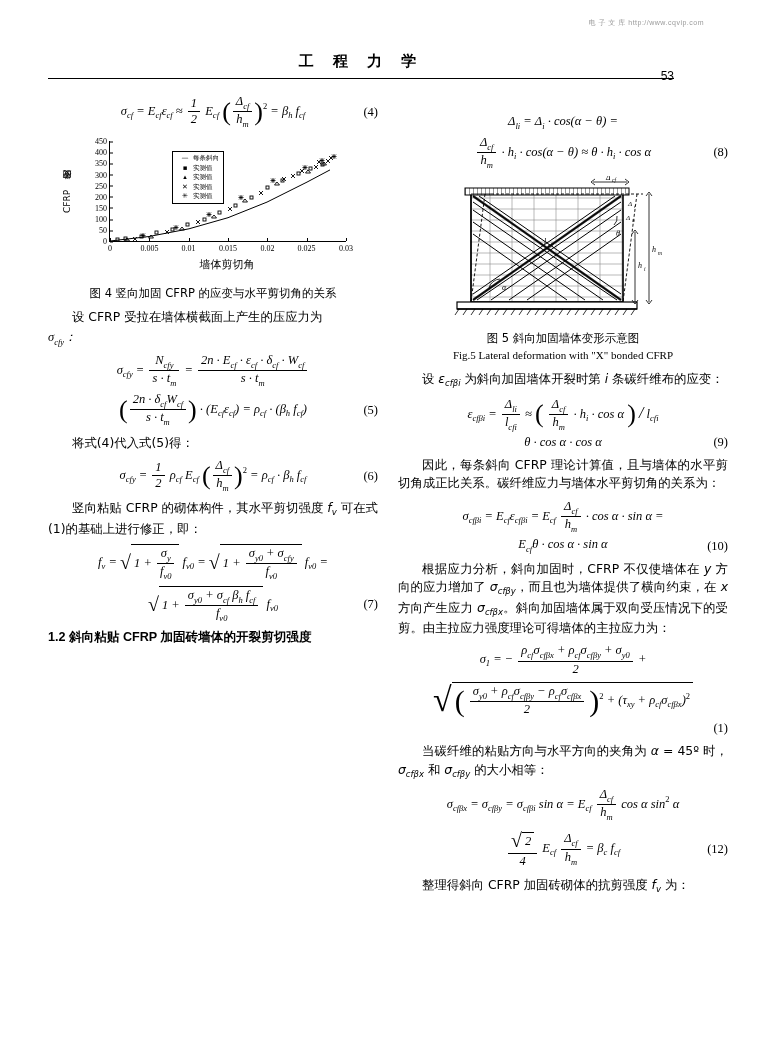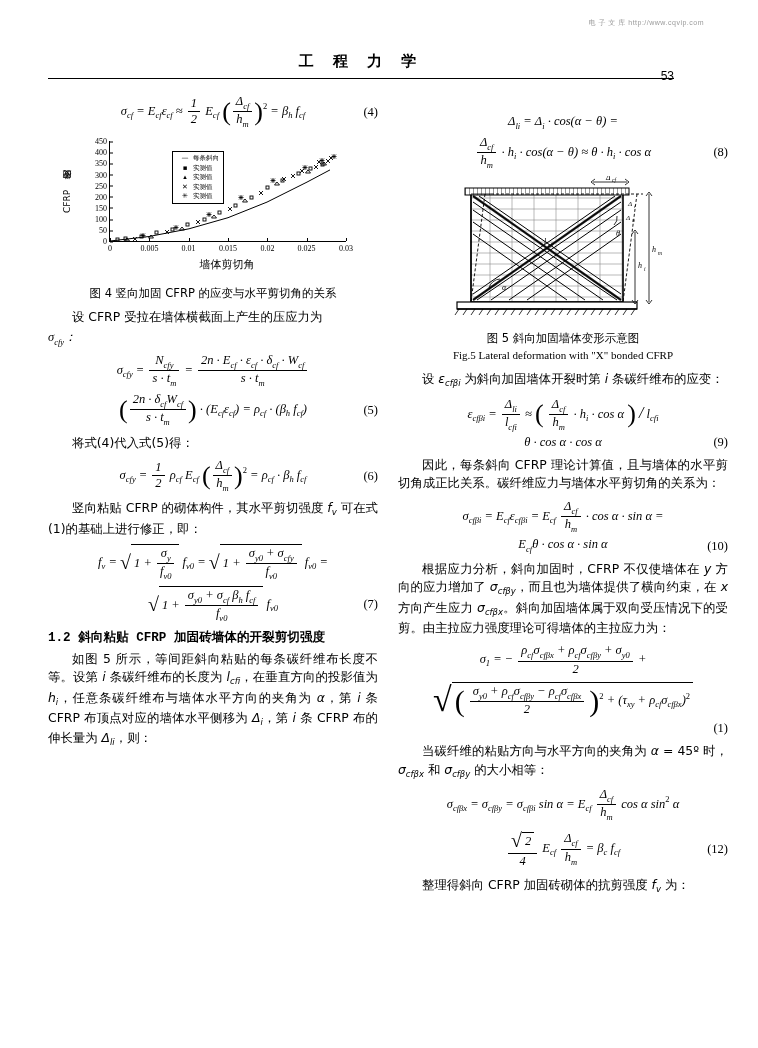--- a/index.html
+++ b/index.html
@@ -74,21 +74,21 @@
 
   .caption{
     text-align:center;font-size:11.5px;line-height:1.45;
     font-family:"DejaVu Sans",sans-serif;margin-top:4px;
   }
   .caption-en{
     text-align:center;font-size:11px;line-height:1.45;
     font-family:"Liberation Serif",serif;font-style:normal;margin-top:2px;
   }
   .secthead{
-    font-family:Liberation Mono, monospace;font-size:12.6px;font-weight:bold;
+    font-family:Liberation Sans, sans-serif;font-size:12.6px;font-weight:bold;
     margin:0 0 4px 0;
   }
 
   
   .figbox{margin:6px 0 0 0;}
   .chart-wrap{position:relative;width:300px;height:130px;margin:0 auto;}
   .chart-ylabel{
     position:absolute;left:-2px;top:10px;
     writing-mode:vertical-rl;transform:rotate(180deg);
     font-size:9px;font-family:"DejaVu Sans",sans-serif;
@@ -296,21 +296,20 @@
         <span class="eqbody">
           <span class="sqrt"><span class="rad">√</span><span class="body">1 + <span class="frac"><span class="top">σ<sub>y0</sub> + σ<sub>cf</sub> β<sub>h</sub> f<sub>cf</sub></span><span class="bot">f<sub>v0</sub></span></span></span></span>
           f<sub>v0</sub>
         </span>
         <span class="num">(7)</span>
       </div>
     </div>
 
     <div class="secthead">1.2   斜向粘贴 CFRP 加固砖墙体的开裂剪切强度</div>
 
-    <p class="cn indent">如图 5 所示，等间距斜向粘贴的每条碳纤维布长度不等。设第 <i>i</i> 条碳纤维布的长度为 <i>l<sub>cfi</sub></i>，在垂直方向的投影值为 <i>h<sub>i</sub></i>，任意条碳纤维布与墙体水平方向的夹角为 <i>α</i>，第 <i>i</i> 条 CFRP 布顶点对应的墙体水平侧移为 <i>Δ<sub>i</sub></i>，第 <i>i</i> 条 CFRP 布的伸长量为 <i>Δ<sub>li</sub></i>，则：</p>
   </div>
 
   <div class="col col-right">
 
     <div class="eq">
       <div style="text-align:center;">
         <span class="eqbody">Δ<sub>li</sub> = Δ<sub>i</sub> · cos(α − θ) =</span>
       </div>
       <div style="text-align:center;position:relative;margin-top:4px;">
         <span class="eqbody">

